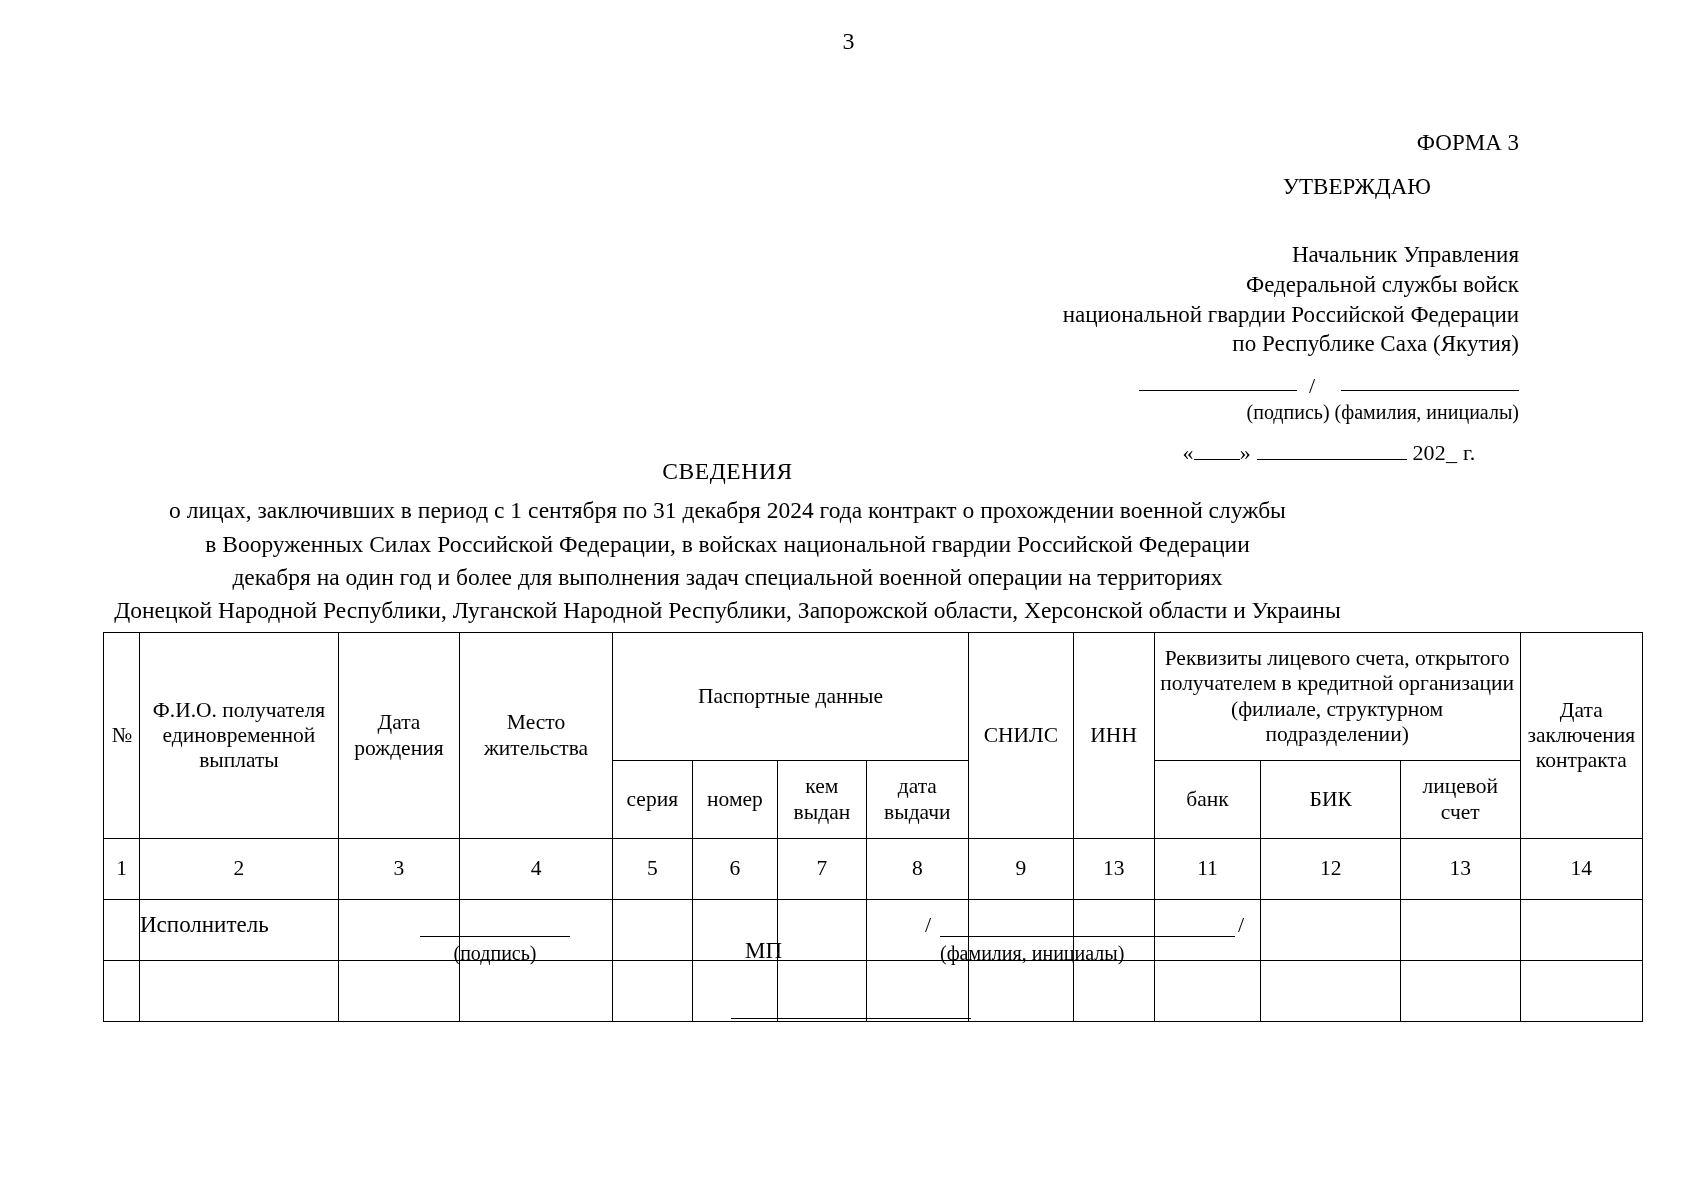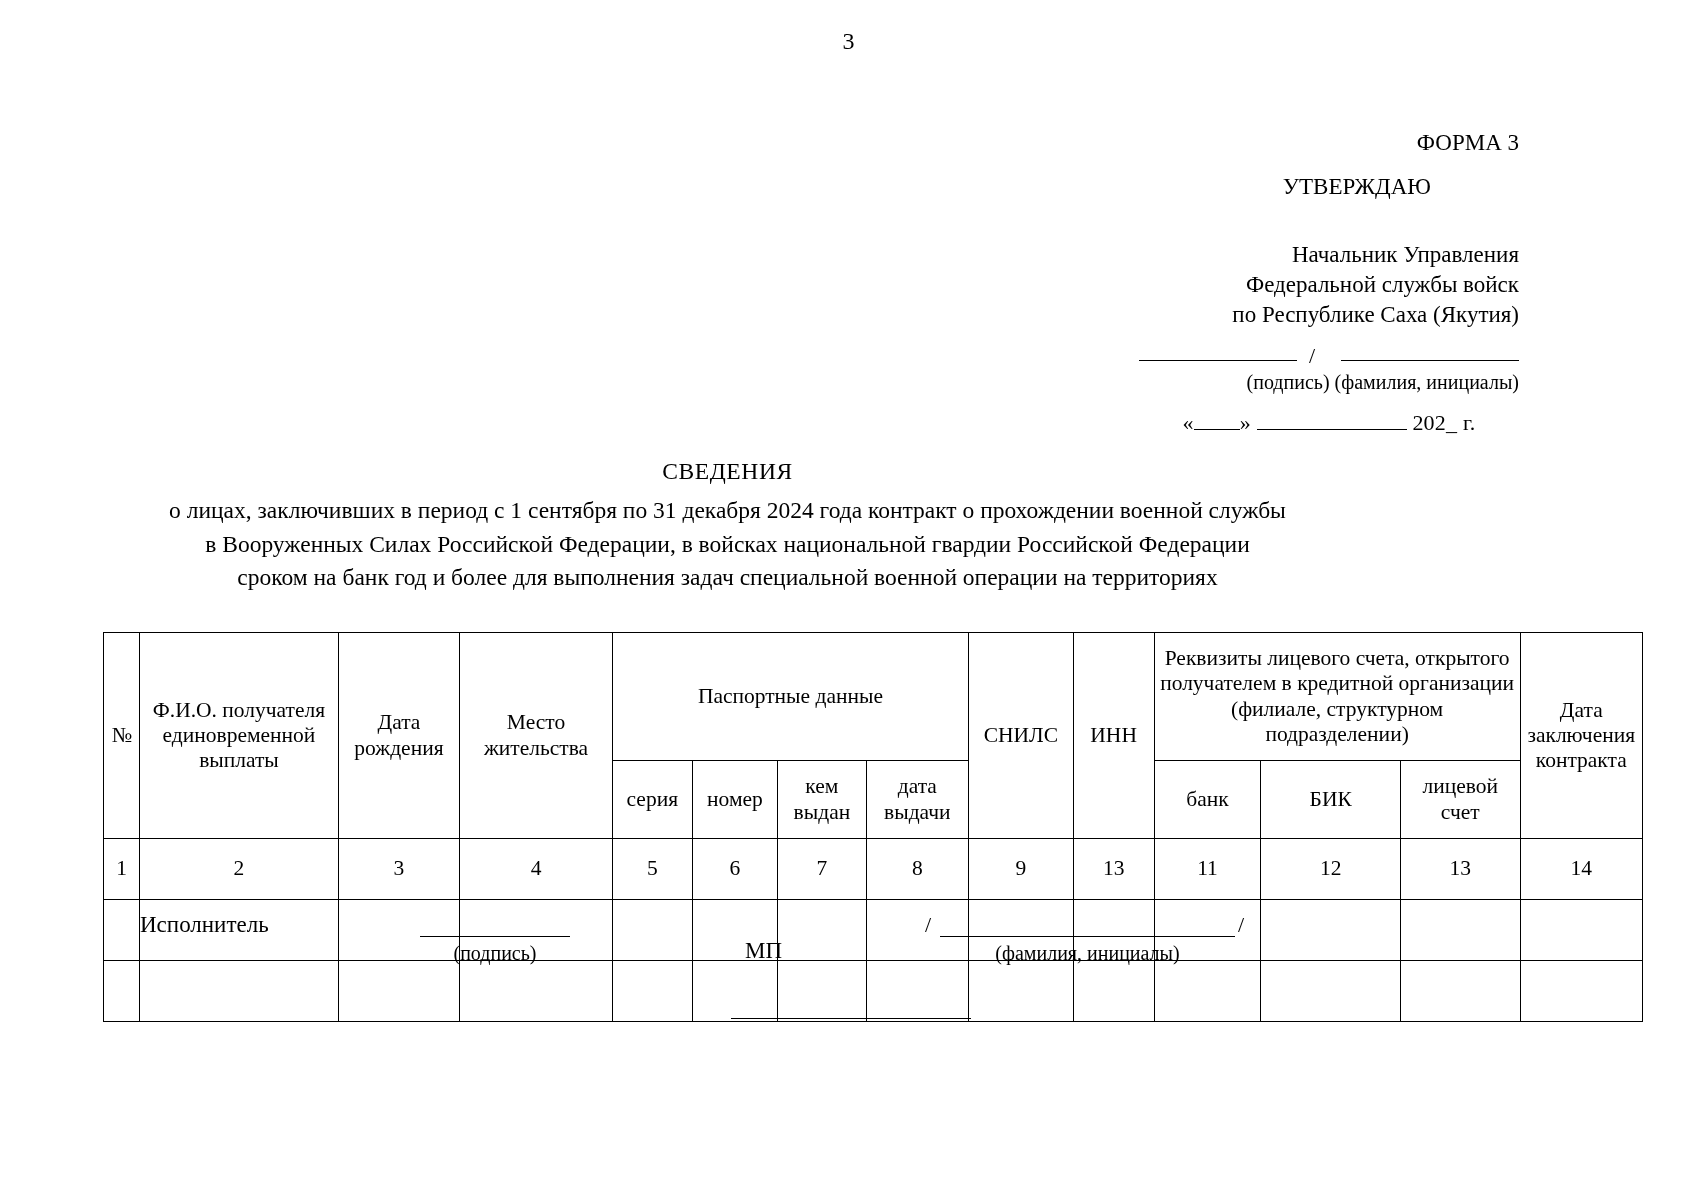--- a/index.html
+++ b/index.html
@@ -205,21 +205,20 @@
     top: 30px;
     width: 150px;
     text-align: center;
     font-size: 20px;
   }
   .footer .cap-fio {
     position: absolute;
     left: 800px;
     top: 30px;
     width: 295px;
-    text-align: center;
     font-size: 20px;
   }
 
   .bottom-rule {
     position: absolute;
     top: 1018px;
     left: 731px;
     width: 240px;
     height: 1.4px;
     background: #000;
@@ -231,20 +230,21 @@
 <div class="page">
 
   <div class="page-number">3</div>
 
   <div class="approval">
     <div class="form-no">ФОРМА 3</div>
     <div class="utverzhdayu">УТВЕРЖДАЮ</div>
 
     <div class="org-line">Начальник Управления</div>
     <div class="org-line">Федеральной службы войск</div>
+    <div class="org-line">национальной гвардии Российской Федерации</div>
     <div class="org-line">по Республике Саха (Якутия)</div>
 
     <div class="sign-area">
       <div class="sign-rule">
         <span class="ln left"></span>
         <span class="slash">/</span>
         <span class="ln right"></span>
       </div>
       <div class="sign-caption">(подпись) (фамилия, инициалы)</div>
       <div class="date-line">
@@ -252,21 +252,22 @@
         <span class="u mid"></span>
         <span>202_ г.</span>
       </div>
     </div>
   </div>
 
   <div class="title-block">
     <div class="head">СВЕДЕНИЯ</div>
     <div>о лицах, заключивших в период с 1 сентября по 31 декабря 2024 года контракт о прохождении военной службы</div>
     <div>в Вооруженных Силах Российской Федерации, в войсках национальной гвардии Российской Федерации</div>
-    <div>сроком на банк год и более для выполнения задач специальной военной операции на территориях</div>
+    <div>декабря на один год и более для выполнения задач специальной военной операции на территориях</div>
+    <div>Донецкой Народной Республики, Луганской Народной Республики, Запорожской области, Херсонской области и Украины</div>
   </div>
 
   <div class="tbl-wrap">
     <table class="main">
       <colgroup>
         <col style="width:34px">
         <col style="width:186px">
         <col style="width:114px">
         <col style="width:143px">
         <col style="width:75px">

